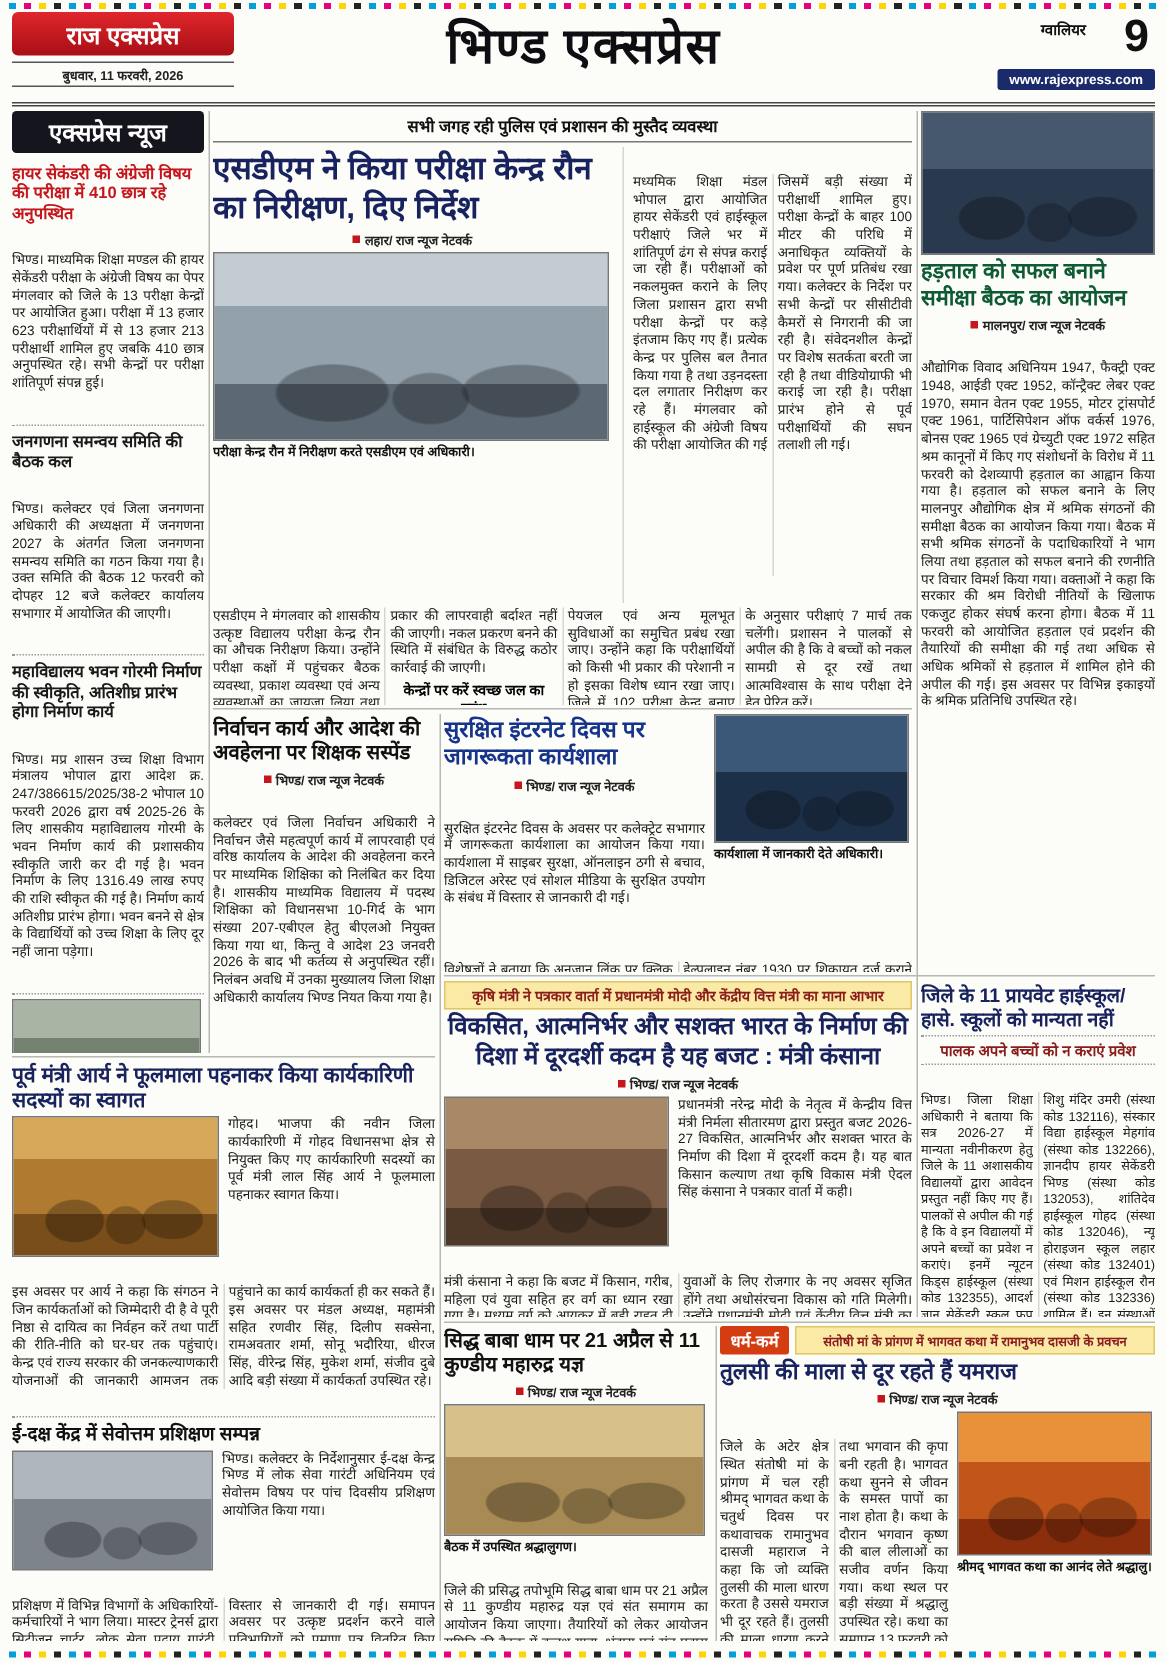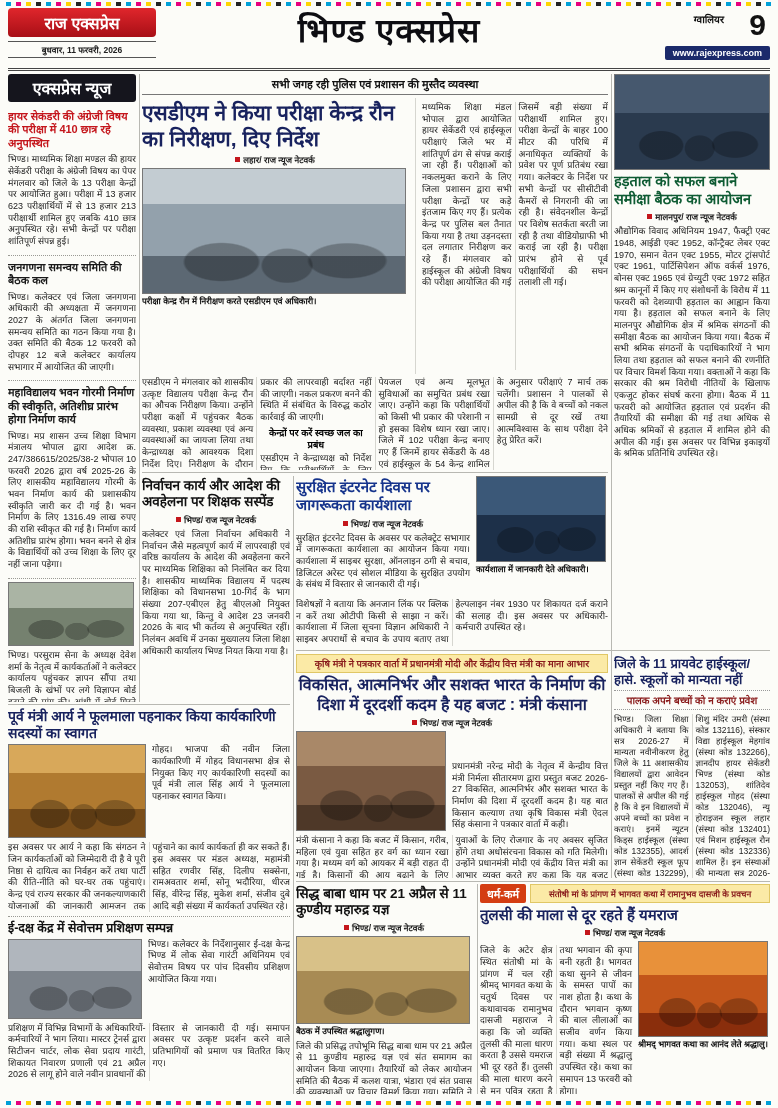--- a/index.html
+++ b/index.html
@@ -18,21 +18,21 @@
   .edition{position:absolute;right:46px;top:4px;font-size:10px;font-weight:bold;color:#111;}
   .pagenum{position:absolute;right:4px;top:0;font-size:30px;font-weight:bold;color:#111;}
   .website{position:absolute;right:0;top:38px;background:#1b2a6b;color:#fff;font-size:9px;font-weight:bold;
     padding:2px 8px;border-radius:2px;}
 
   .region{position:absolute;overflow:hidden;}
   .vr{position:absolute;width:1px;background:#b8b8b2;}
   .hr{position:absolute;height:1px;background:#b8b8b2;}
 
   h2,h3{margin:2px 0;line-height:1.22;font-weight:bold;}
-  .body{font-size:9px;line-height:1.3;text-align:justify;color:#1b1b1b;margin:4px 0;}
+  .body{font-size:9px;line-height:1.3;text-align:justify;color:#1b1b1b;margin:18px 0;}
   .cols2{column-count:2;column-gap:7px;column-rule:1px solid #d6d6d0;}
   .cols4{column-count:4;column-gap:7px;column-rule:1px solid #d6d6d0;}
   .byline{display:flex;align-items:center;justify-content:center;gap:3px;font-size:8.5px;font-weight:bold;
     margin:3px 0;color:#222;}
   .byline .sq{width:5px;height:5px;background:#c4161c;display:inline-block;}
   .caption{font-size:8.5px;font-weight:bold;color:#111;margin:2px 0;line-height:1.25;}
   .photo{position:relative;border:1px solid #777;box-sizing:border-box;}
   .photo::after{content:"";position:absolute;inset:0;
     background:radial-gradient(ellipse at 30% 75%,rgba(0,0,0,.28) 0 14%,transparent 15%),
                radial-gradient(ellipse at 55% 78%,rgba(0,0,0,.24) 0 12%,transparent 13%),
@@ -75,21 +75,21 @@
   #internet h2{font-size:15px;}
   .i-row{display:flex;gap:6px;}
   .i-left{flex:1;}
   .i-right{width:132px;flex:none;}
   #internet .photo{width:130px;height:86px;}
 
   
   #budget .kicker-bar{background:#fbeaa6;border:1px solid #e0c766;color:#8a1c1c;font-weight:bold;font-size:9.5px;
     text-align:center;padding:2px 1px;margin-bottom:2px;}
   #budget h2{font-size:16px;text-align:center;color:#18225e;}
-  .b-row{display:flex;gap:6px;margin:2px 0;align-items:flex-end;}
+  .b-row{display:flex;gap:6px;margin:2px 0;}
   #budget .photo{width:150px;height:100px;flex:none;}
   .b-row .body{flex:1;margin:0;}
 
   
   #schools h2{font-size:13px;color:#18225e;}
   #schools .subhead{color:#8a1c1c;font-weight:bold;font-size:10px;text-align:center;
     border-top:1px dotted #999;border-bottom:1px dotted #999;padding:2px 0;margin:2px 0;}
   #schools .body{font-size:8.5px;}
 
   

